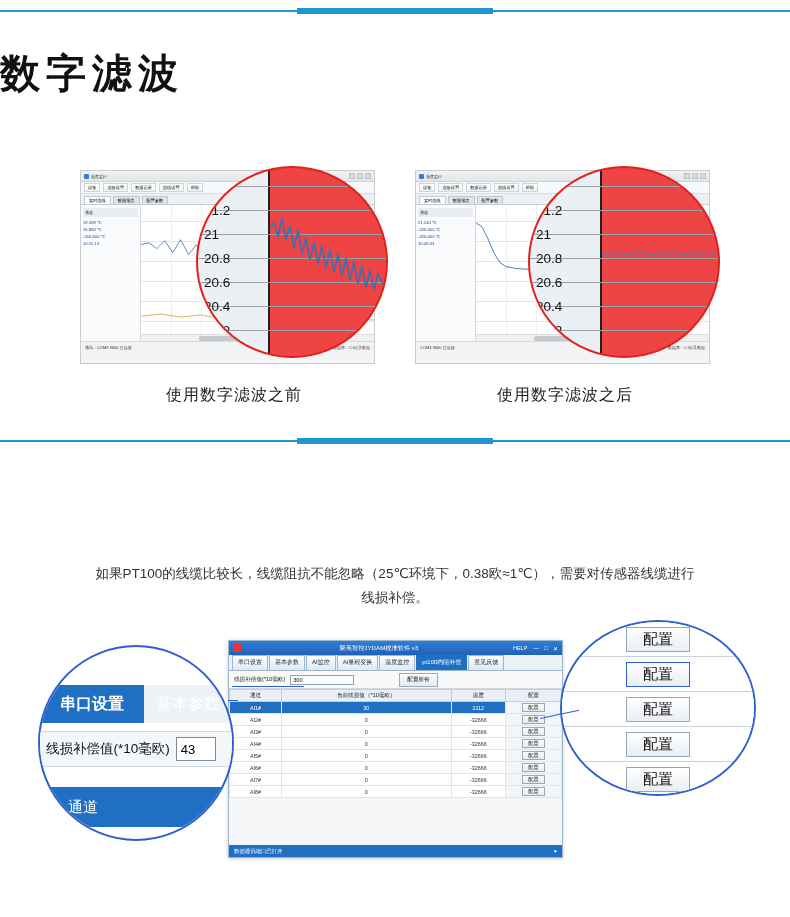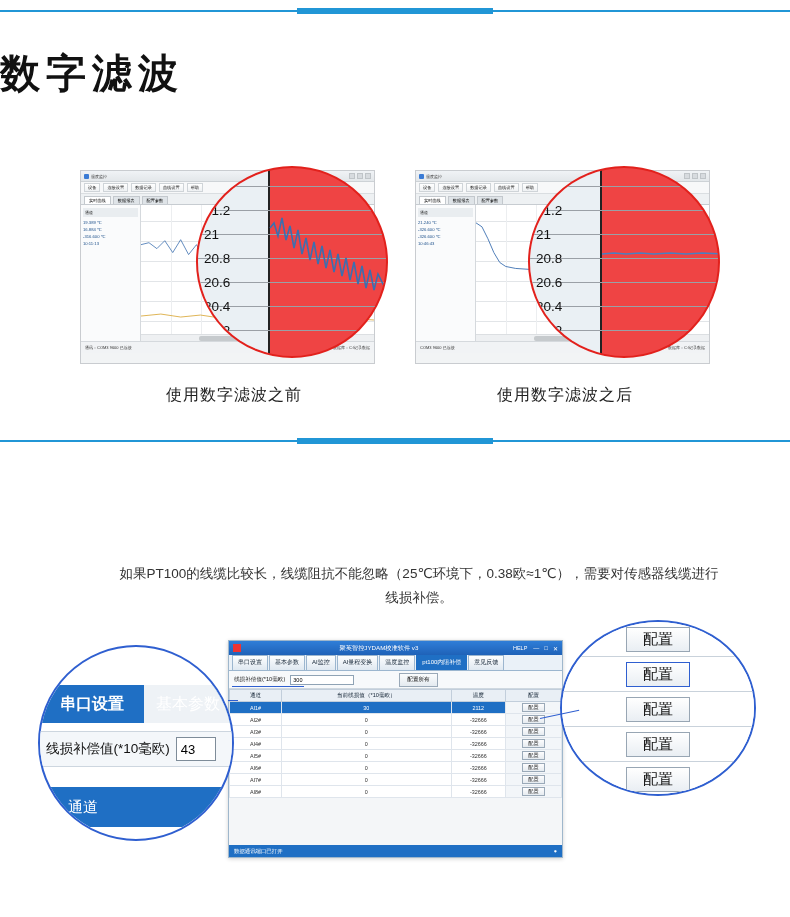--- a/index.html
+++ b/index.html
@@ -130,21 +130,21 @@
     position: absolute; left: 297px; top: -2px; width: 196px; height: 6px; background: #2196d6;
   }
 
   
   .sec2-title {
     position: absolute; top: 492px; left: 0; width: 790px; text-align: center;
     font-size: 40px; font-weight: bold; color: #111; letter-spacing: 6px;
   }
   .sec2-sub {
     position: absolute; top: 562px; left: 95px; width: 600px; text-align: center;
-    font-size: 13.5px; color: #333; line-height: 24px; margin-left: 24px;
+    font-size: 13.5px; color: #333; line-height: 24px;
   }
 
   
   .win {
     position: absolute; left: 228px; top: 640px; width: 335px; height: 218px;
     background: #f4f6f8; border: 1px solid #9fb7cc;
     box-shadow: 0 1px 4px rgba(0,0,0,.18);
     overflow: hidden;
   }
   .win-title {

